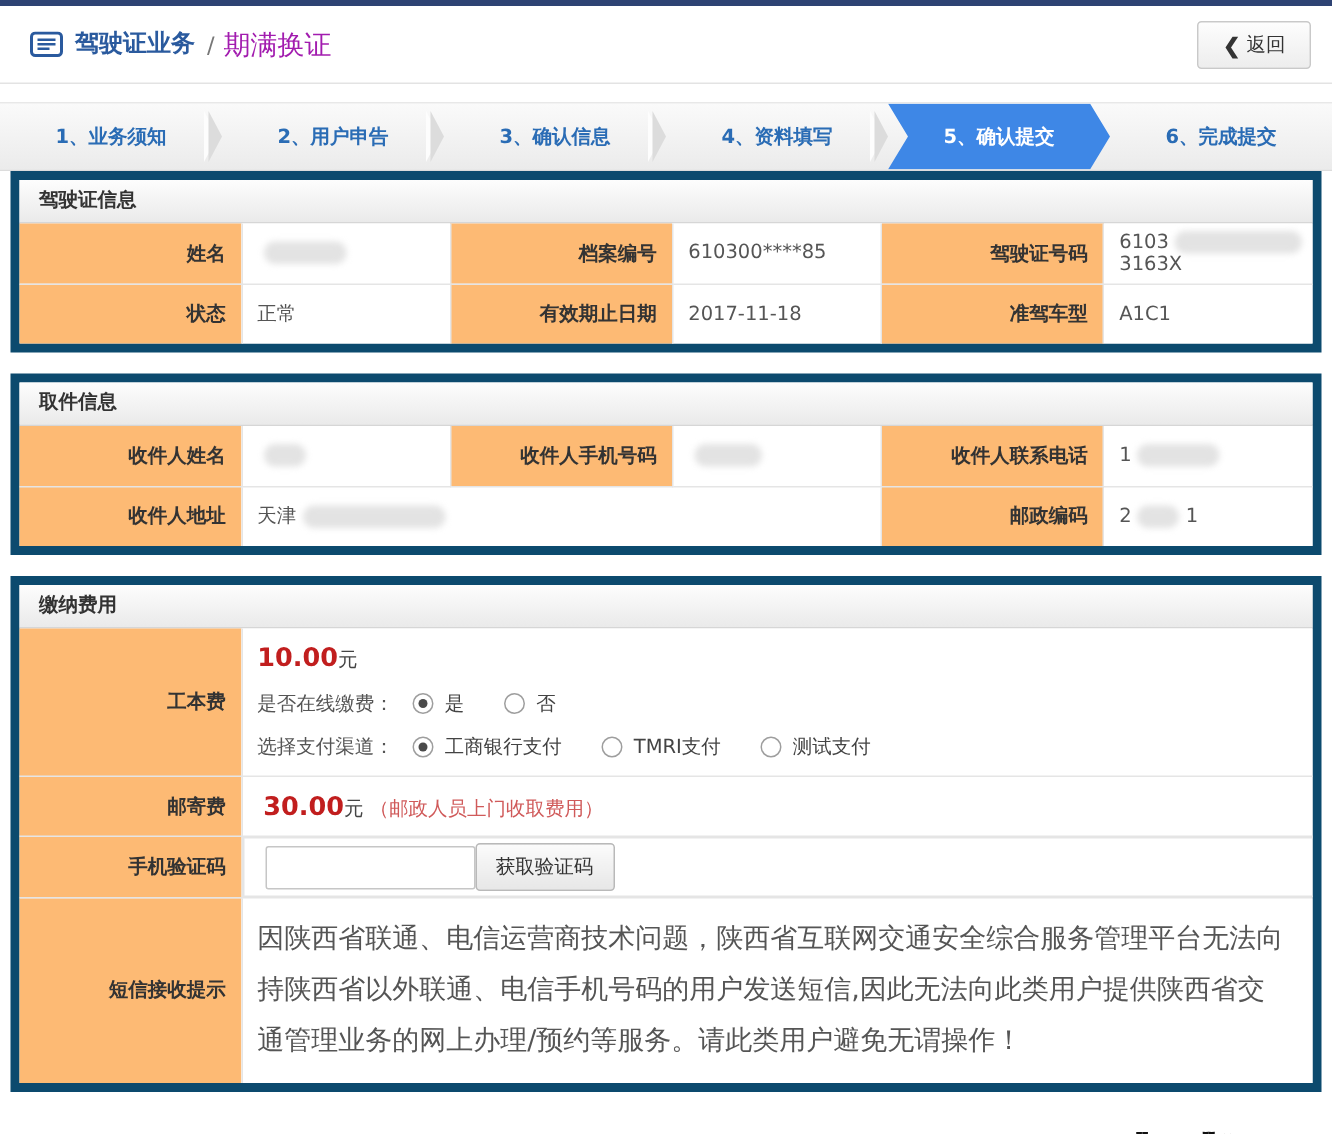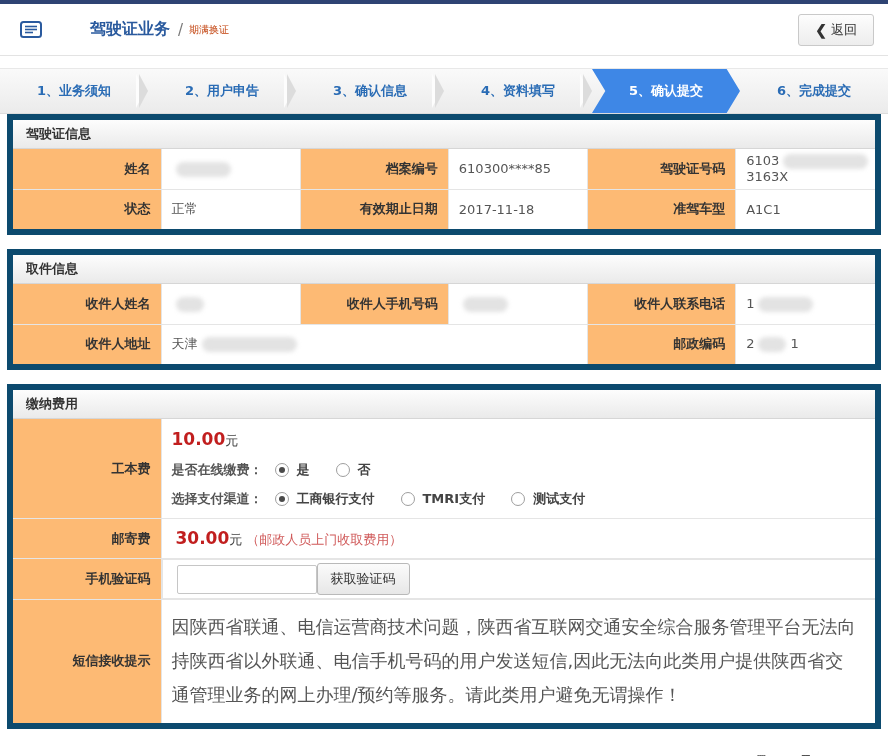--- a/index.html
+++ b/index.html
@@ -6,23 +6,23 @@
   html,body { background:#fff; }
   body {
     width:888px; height:756px; position:relative; overflow:hidden;
     font-family:"DejaVu Sans","Liberation Sans",sans-serif;
     font-size:13px; color:#333;
   }
   .topbar { height:4px; background:#2e4373; }
   
   .header { height:52px; display:flex; align-items:center; padding:0 14px 0 20px; border-bottom:1px solid #e3e3e3; background:#fff; }
   .hdr-icon { width:22px; height:17px; margin-right:8px; flex:none; }
-  .hdr-title { font-size:16px; font-weight:bold; color:#2a5a9e;margin-left:40px; }
+  .hdr-title { font-size:16px; font-weight:bold; color:#2a5a9e; }
   .hdr-divider { font-size:15px; color:#777; margin:0 6px 0 8px; }
-  .hdr-subtitle { font-size:10px; color:#c2410c; }
+  .hdr-subtitle { font-size:18px; color:#a21caf; }
   .back-btn {
     margin-left:auto; padding:6px 16px; background:linear-gradient(#fdfdfd,#ededed);
     border:1px solid #c9c9c9; border-radius:3px; color:#333; font-size:13px; cursor:pointer;
     display:flex; align-items:center; gap:4px;
   }
   .back-chevron { font-weight:bold; font-size:14px; color:#333; }
   
   .steps { margin-top:12px; height:46px; display:flex; background:linear-gradient(#fafafa,#ebebeb); border-top:1px solid #e8e8e8; border-bottom:1px solid #dcdcdc; }
   .step { flex:1; position:relative; display:flex; align-items:center; justify-content:center; color:#2a6cb5; font-weight:bold; font-size:13px; }
   .step:not(.active):not(:last-child)::after {
@@ -49,21 +49,21 @@
   table tr:last-child td { border-bottom:none; }
   table tr td:first-child { border-left:none; }
   table tr td:last-child { border-right:none; }
   .blob { display:inline-block; height:15px; background:#e3e3e3; border-radius:8px; filter:blur(2px); vertical-align:middle; margin:0 4px; }
   .blob.w28{width:28px}.blob.w45{width:45px}.blob.w55{width:55px}.blob.w85{width:85px}.blob.w95{width:95px}
   
   .fee-cell { padding:10px 0 10px 14px; }
   .fee-num { color:#c11e1e; font-weight:bold; font-size:17px; }
   .fee-yuan { color:#444; font-size:13px; }
   .fee-note { color:#d05a5a; font-size:13px; margin-left:4px; }
-  .pay-row { display:flex; align-items:center; margin-top:11px; color:#555;font-weight:bold; }
+  .pay-row { display:flex; align-items:center; margin-top:11px; color:#555; }
   .pay-row .pay-label { margin-right:12px; }
   .radio-opt { display:flex; align-items:center; margin-right:26px; cursor:pointer; color:#444; }
   .radio { width:14px; height:14px; border:1px solid #9e9e9e; border-radius:50%; background:#fff; position:relative; margin-right:8px; flex:none; }
   .radio.checked::after { content:""; position:absolute; left:3px; top:3px; width:6px; height:6px; background:#4a4a4a; border-radius:50%; }
   .captcha-cell { padding:8px 0 8px 14px; display:flex; align-items:center; gap:0; }
   .captcha-input { width:140px; height:29px; border:1px solid #c6c6c6; border-radius:2px; padding:0 6px; font-size:13px; font-family:inherit; }
   .captcha-btn { padding:6px 13px; background:linear-gradient(#fbfbfb,#e7e7e7); border:1px solid #b9b9b9; border-radius:3px; font-size:13px; color:#333; cursor:pointer; }
   .sms-cell { padding:10px 14px 10px 14px; color:#c06060; line-height:1.9; font-size:18px; }
   td.sms-lbl { height:62px; }
   

